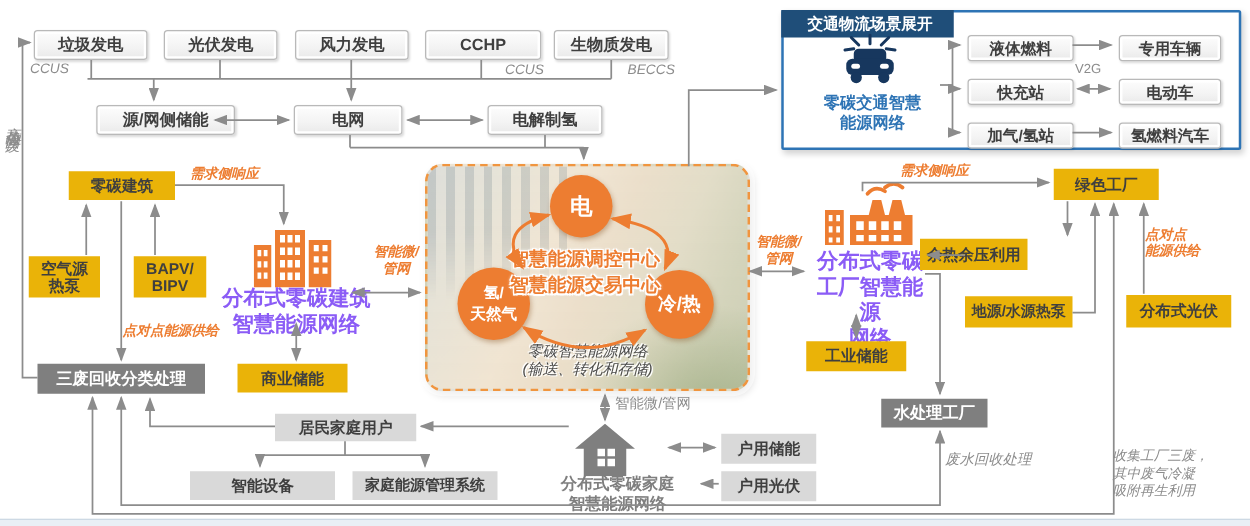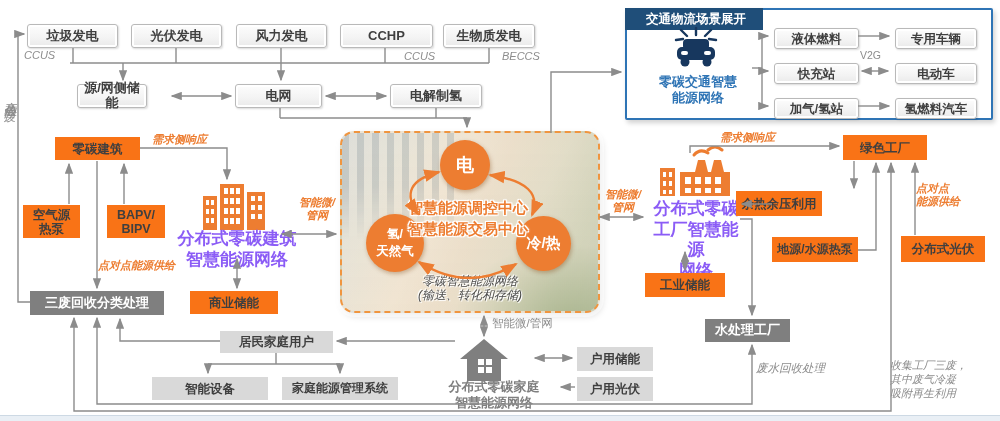--- a/index.html
+++ b/index.html
@@ -4,21 +4,21 @@
 <style>
   html,body{margin:0;padding:0;background:#fff;}
   .stage{position:relative;width:1000px;height:421px;background:#fff;overflow:hidden;
          font-family:"Liberation Sans","DejaVu Sans",sans-serif;}
   .node{position:absolute;display:flex;align-items:center;justify-content:center;
         text-align:center;box-sizing:border-box;font-size:12.5px;font-weight:600;
         color:#3f3f3f;line-height:1.12;}
   .light{background:linear-gradient(180deg,#fdfdfd 0%,#f3f3f3 60%,#e9e9e9 100%);
          border:1px solid #b9b9b9;border-radius:3px;
          box-shadow:inset 0 0 0 2px #fff,1px 1px 2px rgba(0,0,0,.15);font-size:13px;}
-  .orange{background:#f97316;}
+  .orange{background:#eab308;}
   .dark{background:#7f7f7f;color:#fff;font-size:13px;}
   .gray{background:#d9d9d9;}
   .lbl{position:absolute;box-sizing:border-box;line-height:1.15;}
   .tag{color:#8c8c8c;font-style:italic;font-size:11px;font-family:Liberation Sans, sans-serif;}
   .tag-o{color:#ed7d31;font-style:italic;font-weight:700;font-size:11px;}
   .net{font-weight:700;color:#8b5cf6;text-align:center;font-size:17px;line-height:1.22;}
   .net-blue{color:#2e74b5;font-size:13px;}
   .net-gray{color:#7f7f7f;}
   .vert{writing-mode:vertical-rl;letter-spacing:2px;}
   .panel{position:absolute;left:625px;top:8px;width:368px;height:112px;background:#fff;
@@ -53,21 +53,21 @@
 </head>
 <body>
 
 <div class="stage">
 
   <div class="node light" style="left:27px;top:24px;width:91px;height:24px">垃圾发电</div>
   <div class="node light" style="left:131px;top:24px;width:91px;height:24px">光伏发电</div>
   <div class="node light" style="left:236px;top:24px;width:91px;height:24px">风力发电</div>
   <div class="node light" style="left:340px;top:24px;width:93px;height:24px">CCHP</div>
   <div class="node light" style="left:443px;top:24px;width:92px;height:24px">生物质发电</div>
-  <div class="node light" style="left:77px;top:84px;width:70px;height:24px">源/网侧储能</div>
+  <div class="node light" style="left:77px;top:84px;width:111px;height:24px">源/网侧储能</div>
   <div class="node light" style="left:235px;top:84px;width:87px;height:24px">电网</div>
   <div class="node light" style="left:390px;top:84px;width:92px;height:24px">电解制氢</div>
   <div class="lbl tag" style="left:24px;top:49px;width:42px">CCUS</div>
   <div class="lbl tag" style="left:404px;top:50px;width:42px">CCUS</div>
   <div class="lbl tag" style="left:502px;top:50px;width:48px">BECCS</div>
   <div class="lbl tag vert" style="left:2px;top:92px;height:110px;font-size:12px">高热值固废</div>
 
   <div class="panel">
     <div class="panel-header">交通物流场景展开</div>
     <svg class="icon" style="left:44px;top:17px" width="50" height="42" viewBox="0 0 50 42">

